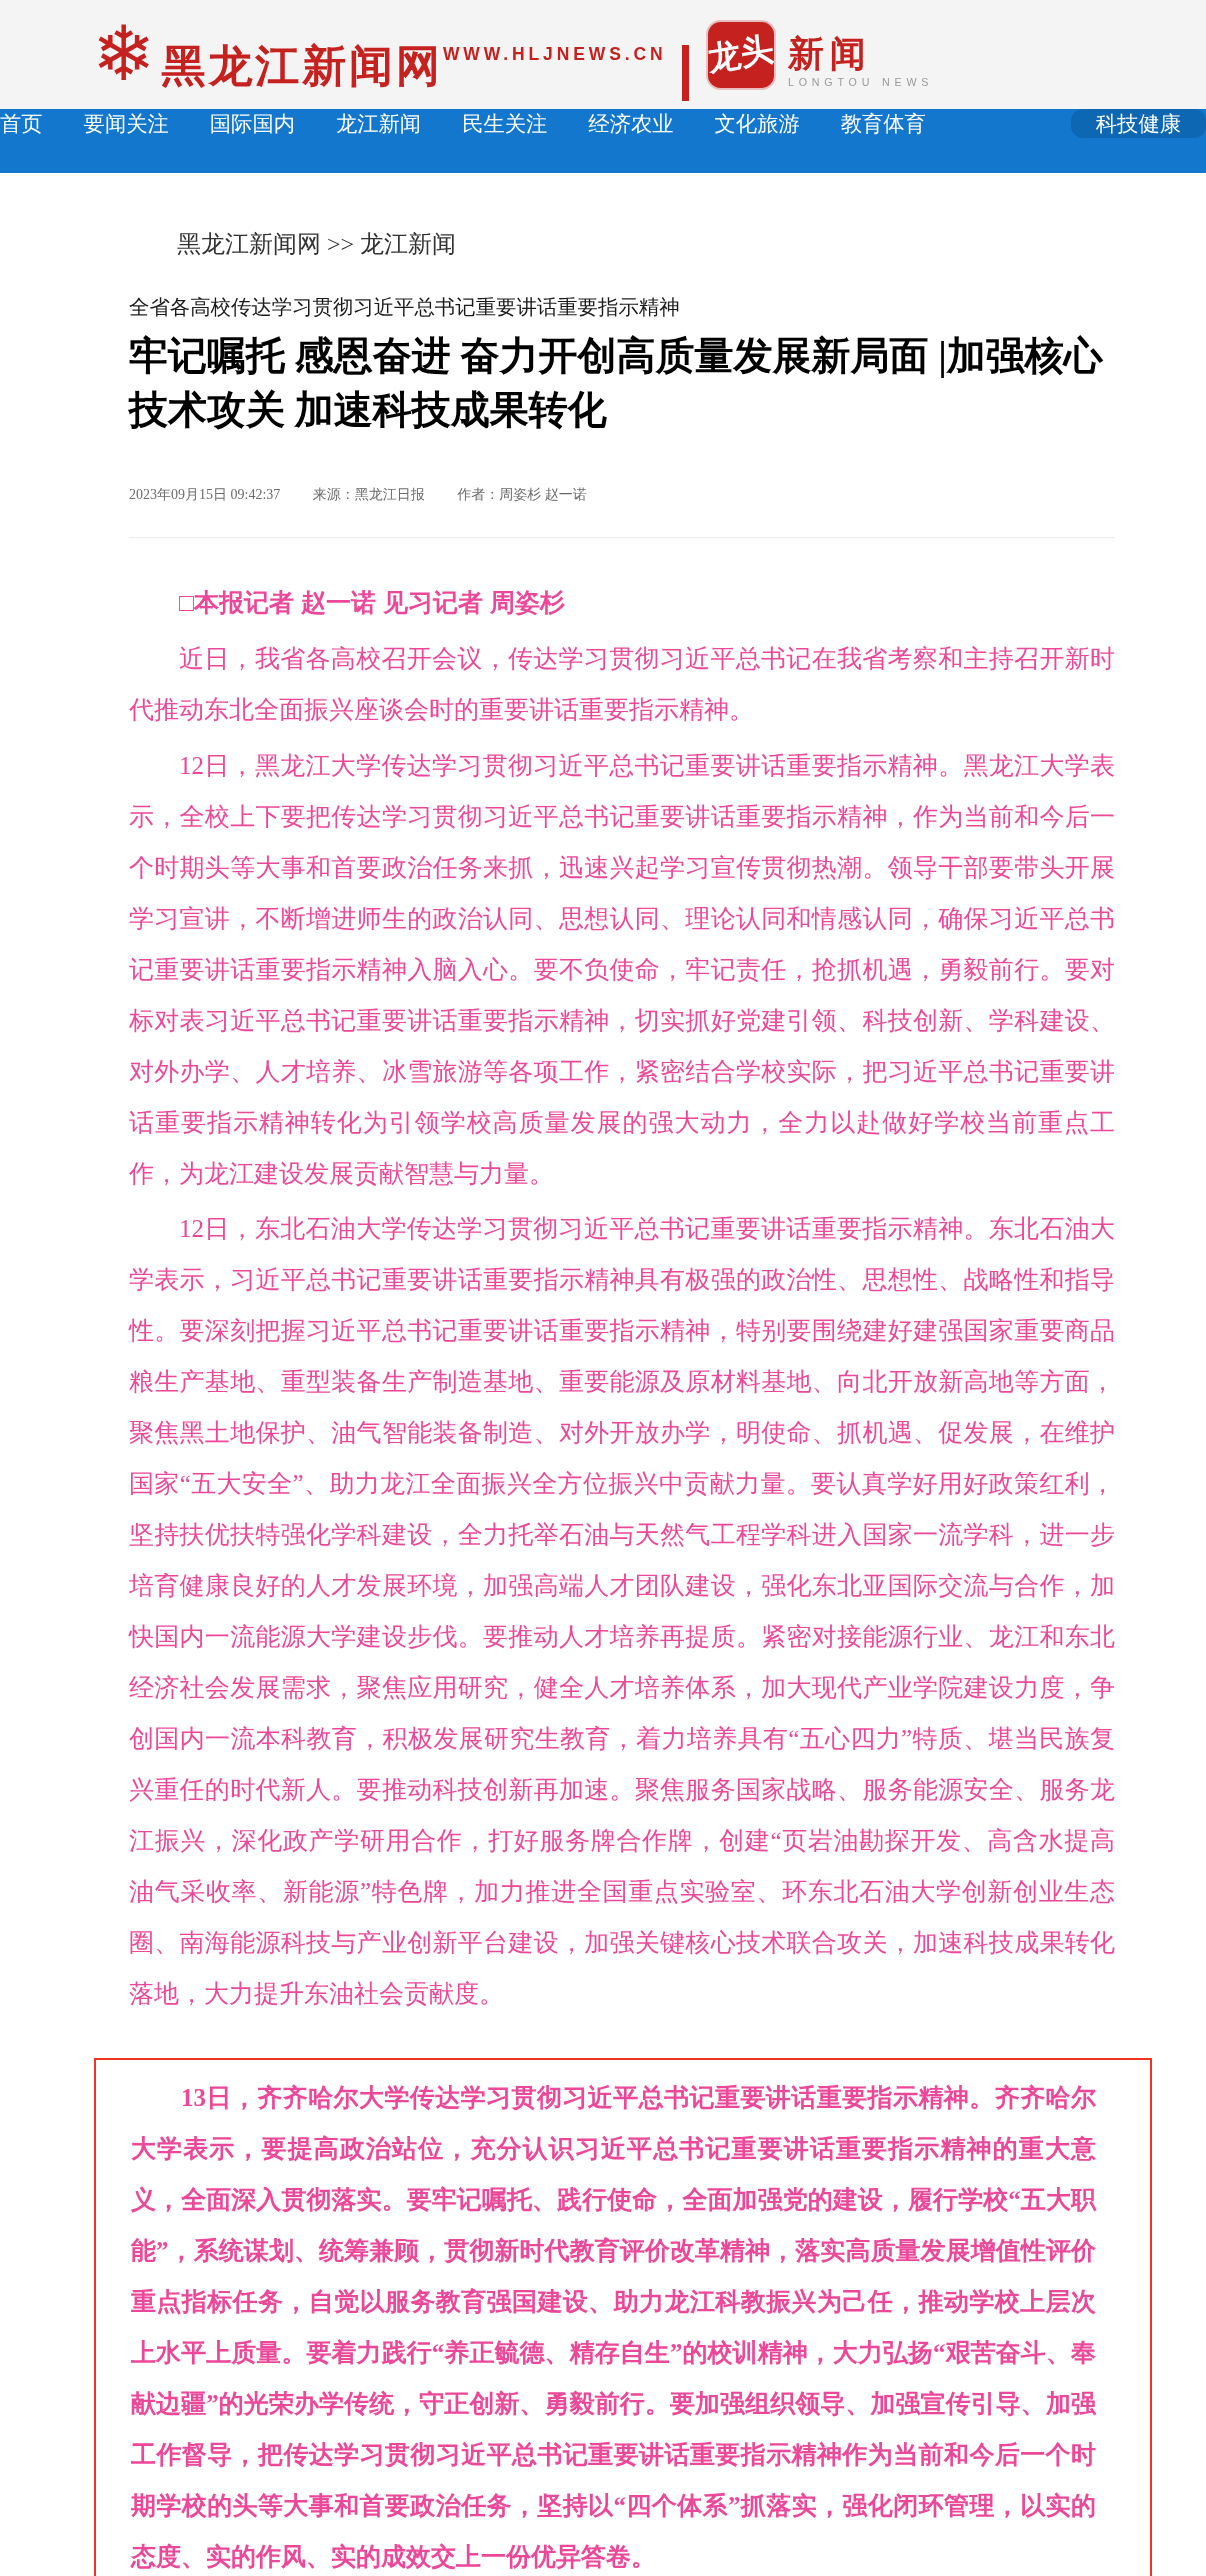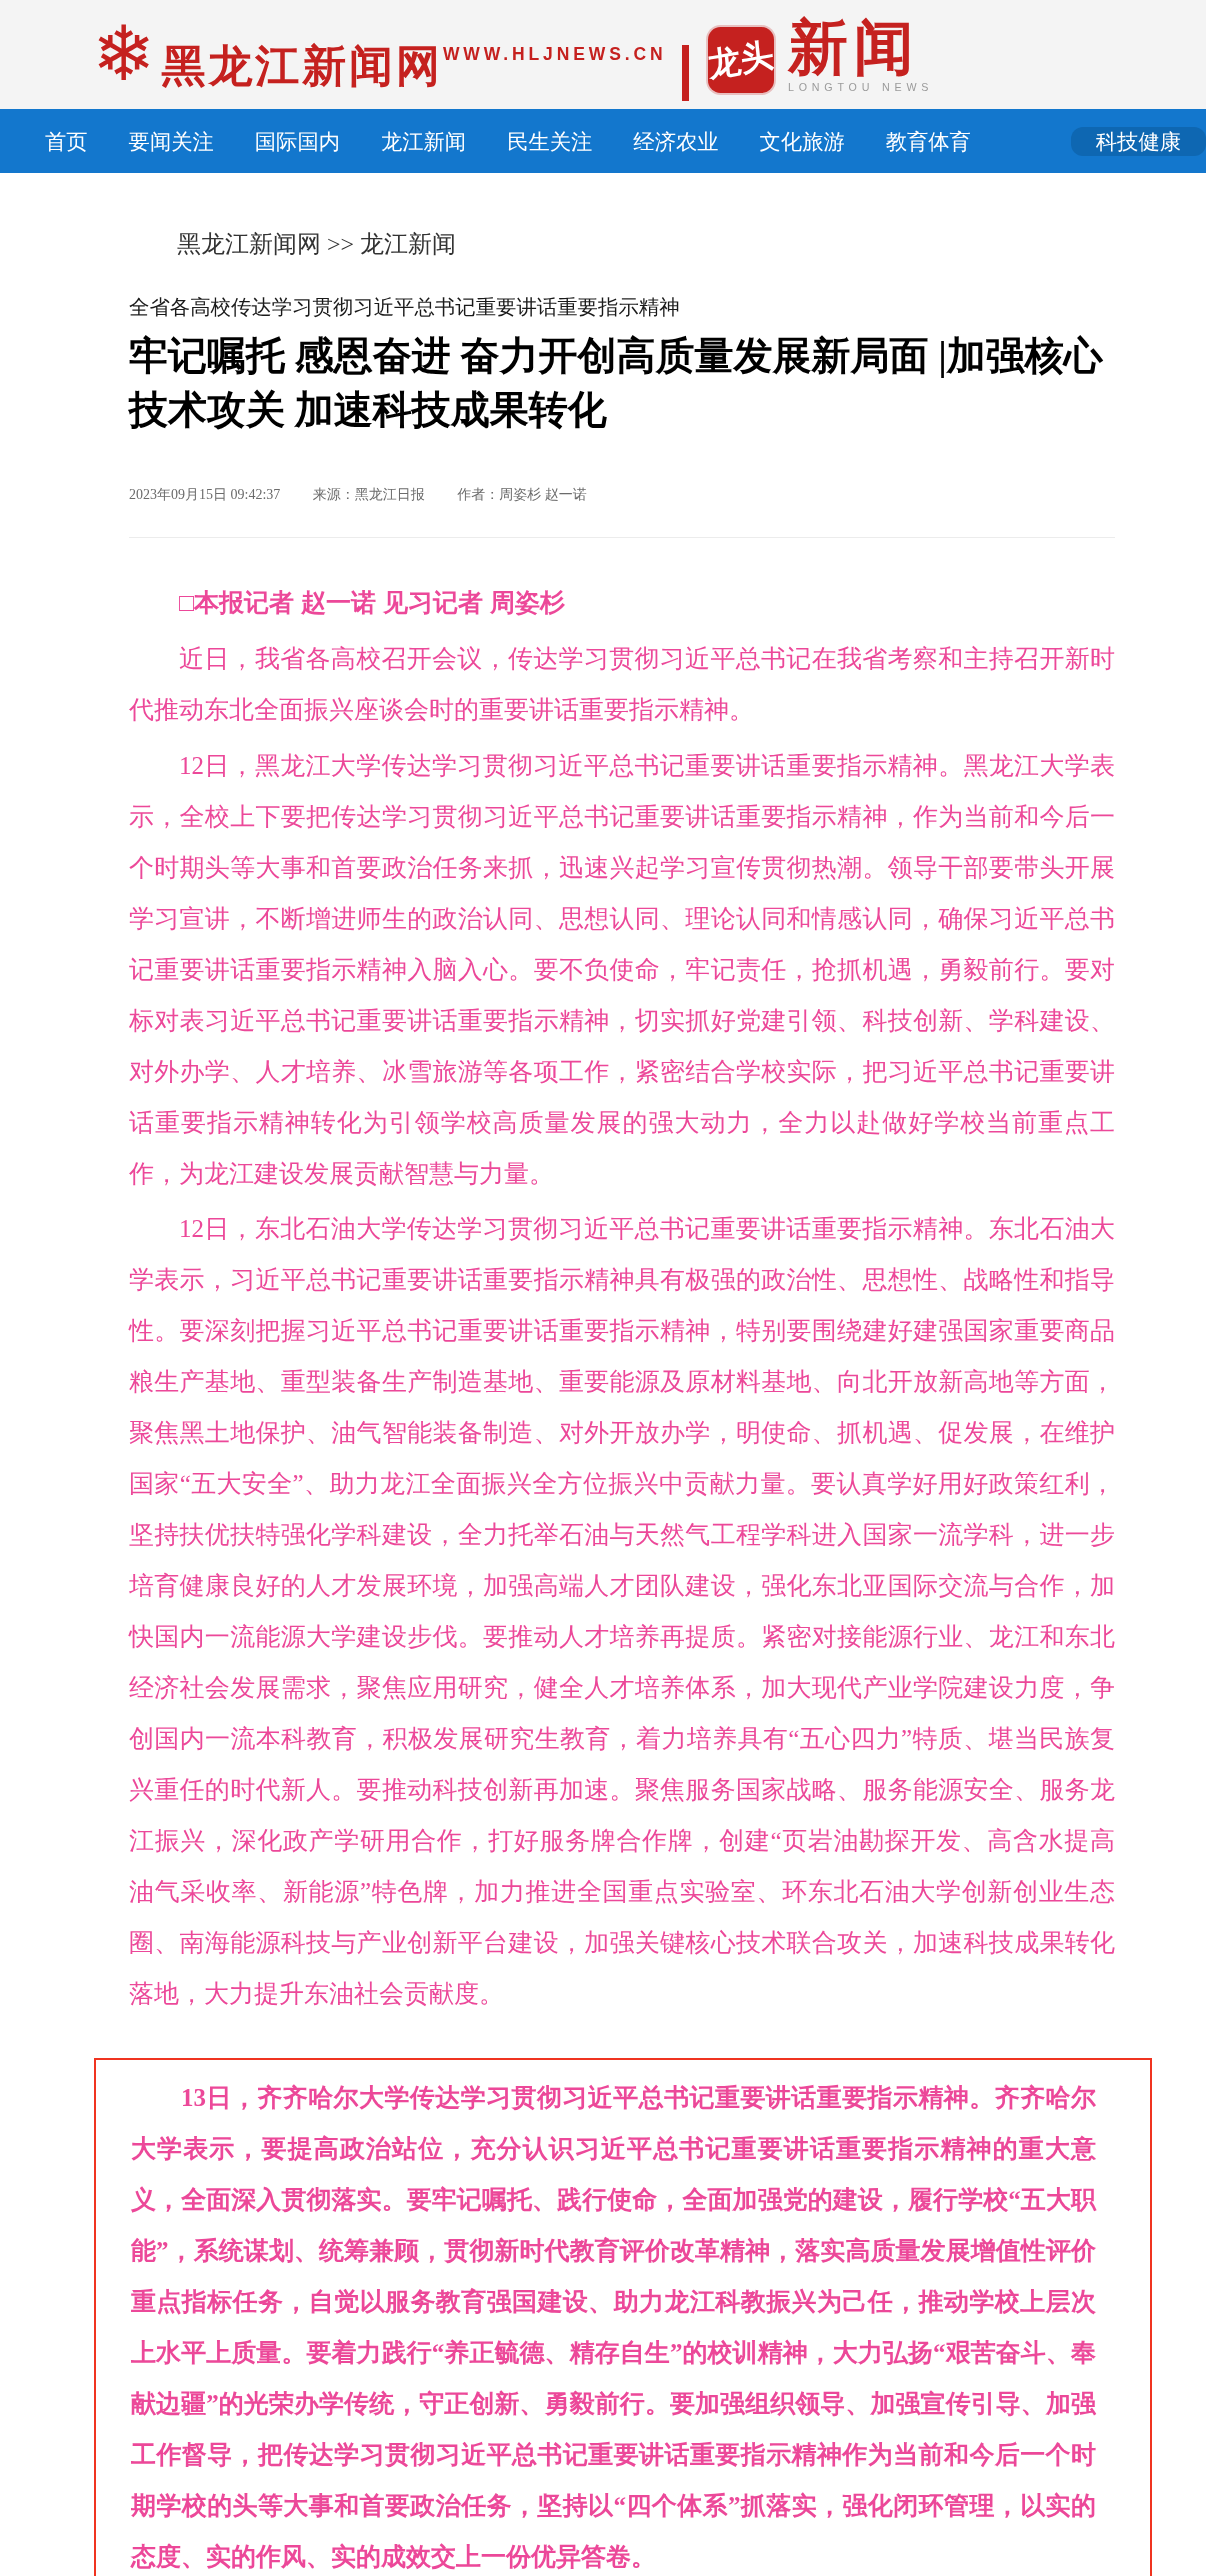--- a/index.html
+++ b/index.html
@@ -19,27 +19,27 @@
   .site-url { font-family:"Liberation Sans","DejaVu Sans",sans-serif; font-weight:bold;
               color:#c5211f; font-size:17.5px; letter-spacing:3.9px; margin-top:1.9px; }
   .logo-divider { width:6.8px; height:56px; background:#c5211f; margin:0 19.4px 7.8px 15.5px; align-self:flex-end; }
   .logo-partner { display:flex; align-items:flex-end; cursor:pointer; }
   .seal { width:66px; height:66px; background:#c5211f; border-radius:12.6px; color:#fff;
           display:flex; align-items:center; justify-content:center; margin-right:13.6px;
           box-shadow:0 0 0 1.9px rgba(197,33,31,.25); }
   .seal span { font-size:33px; font-weight:bold; transform:rotate(-10deg) skewX(-4deg); line-height:1; }
   .partner-text { display:flex; flex-direction:column; }
   .partner-name { font-family:"Liberation Sans","DejaVu Sans",sans-serif; font-weight:bold;
-                  color:#c5211f; font-size:60px; letter-spacing:5.8px; line-height:1.05; }
+                  color:#c5211f; font-size:36px; letter-spacing:5.8px; line-height:1.05; }
   .partner-sub { font-family:"Liberation Sans","DejaVu Sans",sans-serif; color:#9a9a9a;
                  font-size:10.7px; letter-spacing:4.8px; margin-top:2.9px; }
 
   
   .main-nav { background:#1377cd; height:64px; }
-  .nav-items { height:100%; display:flex; align-items:center; padding-left:45px;
+  .nav-items { height:100%; display:flex; align-items:flex-start; 
                font-family:"Liberation Sans","DejaVu Sans",sans-serif; }
   .nav-item { color:#fff; font-size:21.3px; display:flex; align-items:center;
               margin-right:41px; cursor:pointer; white-space:nowrap; }
   .nav-item.active { margin-left:auto; margin-right:0; background:#0e67b2; padding:0 25px;border-radius:12px; }
 
   
   .content { margin-left:129px; margin-right:91px; }
   .breadcrumb { margin-top:55px; padding-left:48px; font-size:24px; color:#333; cursor:pointer; }
   .kicker { margin-top:33px; font-family:Liberation Sans, sans-serif;
             font-size:20.4px; color:#1a1a1a; }

